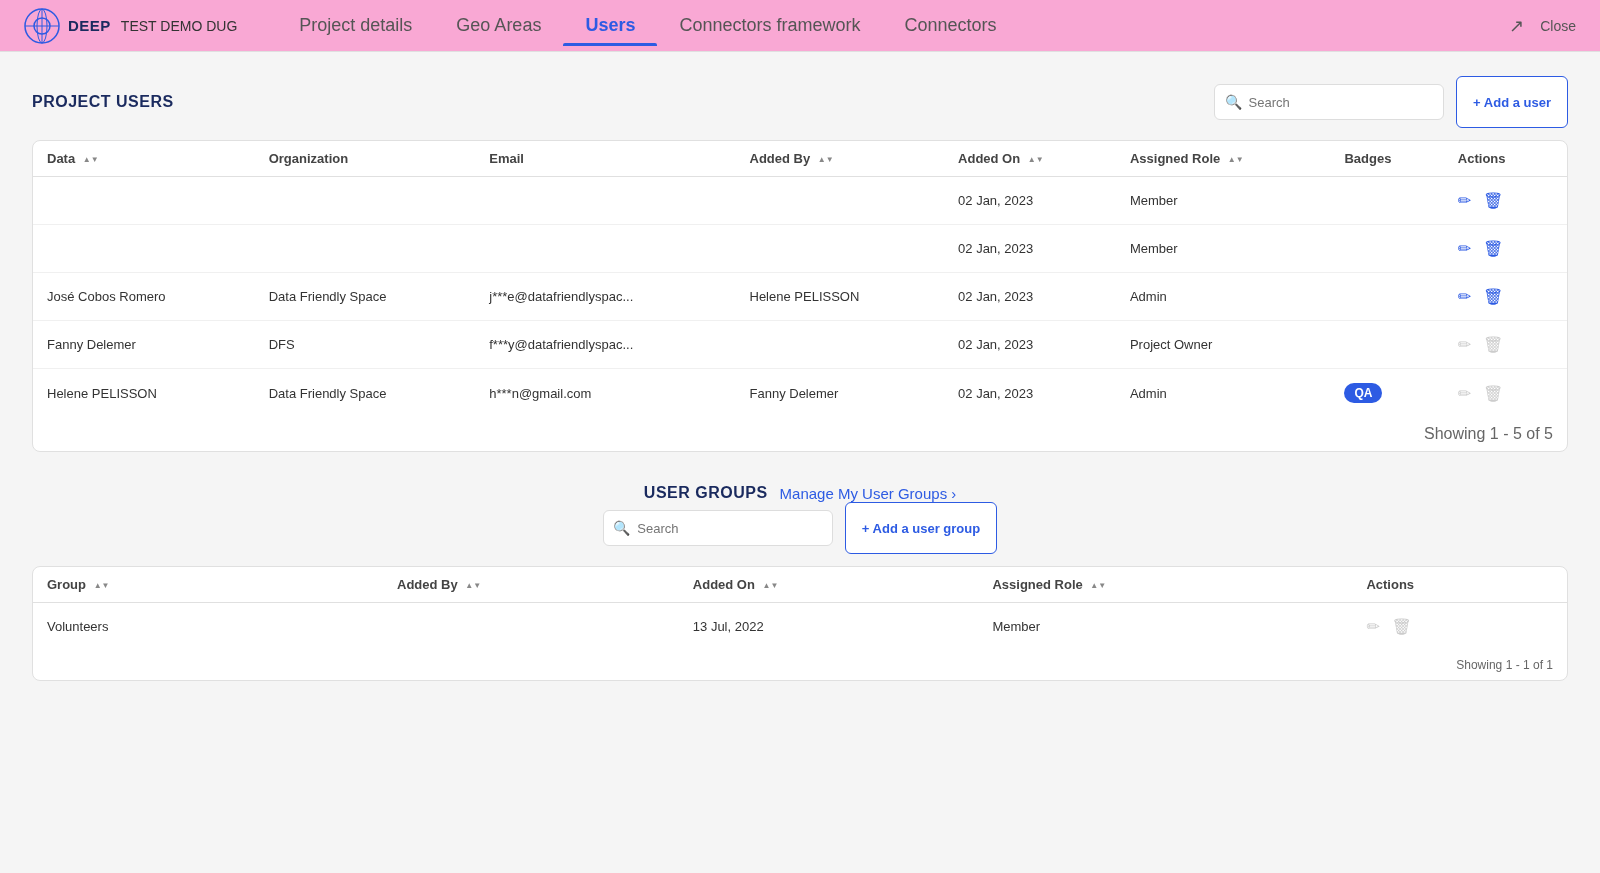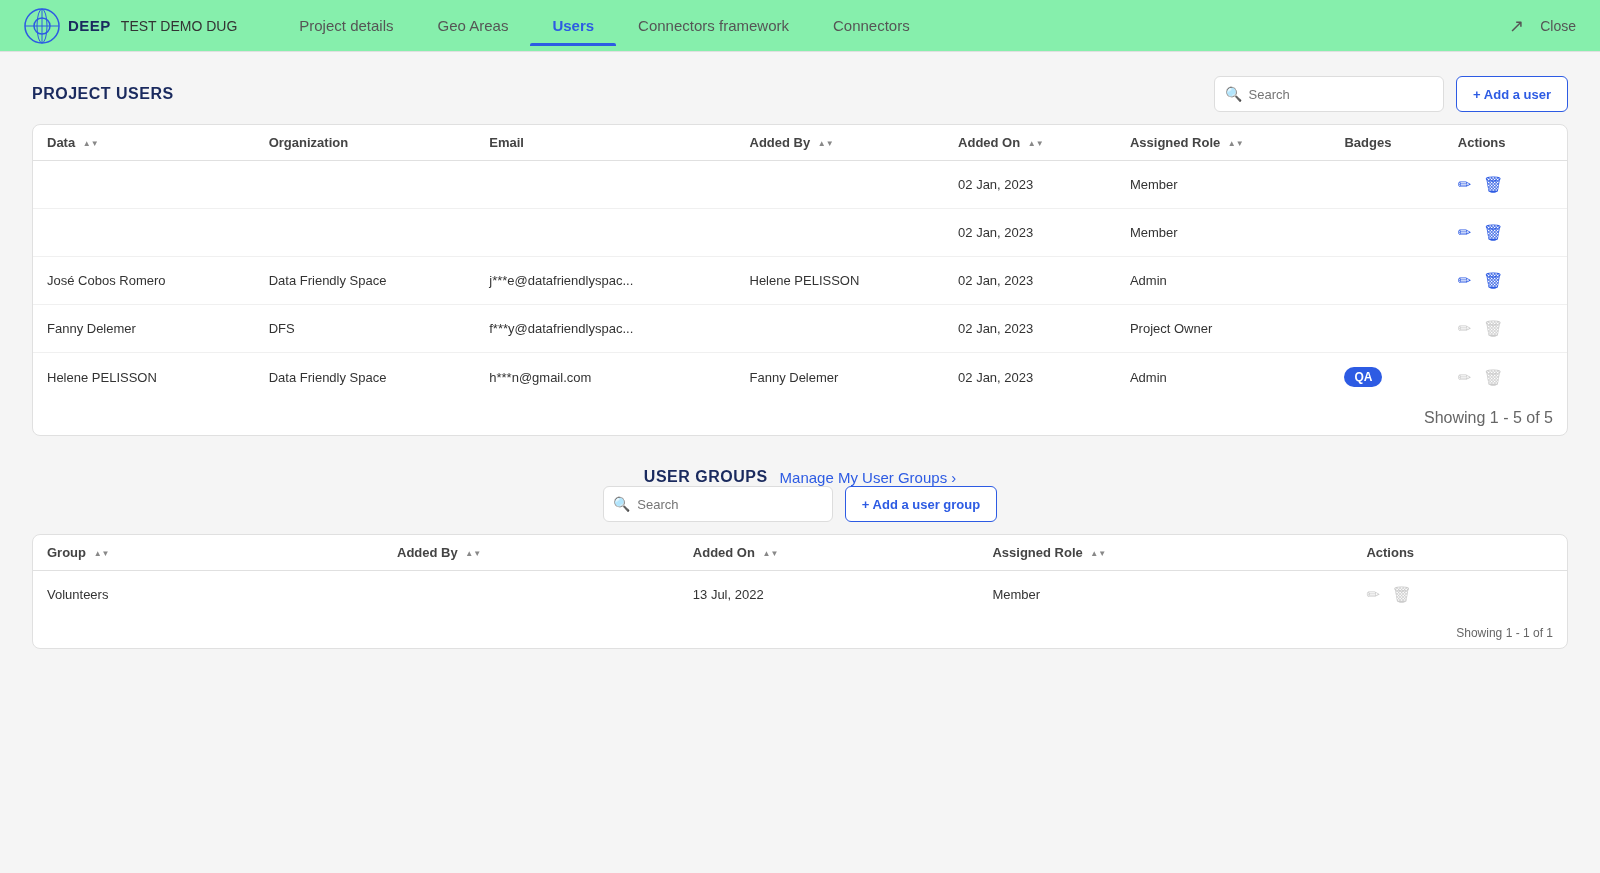--- a/index.html
+++ b/index.html
@@ -1,29 +1,29 @@
 <!DOCTYPE html>
 <html><head>
   <meta charset="utf-8">
   <style>
     * { box-sizing: border-box; margin: 0; padding: 0; }
     body { font-family: 'Segoe UI', Arial, sans-serif; font-size: 14px; color: #333; background: #f5f5f5; }
 
     
     .topnav {
-      display: flex; align-items: center; background: #86efac;
+      display: flex; align-items: center; background: #f9a8d4;
       border-bottom: 1px solid #e0e0e0; padding: 0 24px; height: 52px;
     }
     .logo-area { display: flex; align-items: center; gap: 8px; margin-right: 40px; }
     .logo-icon { width: 36px; height: 36px; }
     .logo-title { font-weight: 700; font-size: 15px; color: #1a2a5e; letter-spacing: 0.5px; }
     .nav-links { display: flex; gap: 0; flex: 1; }
     .nav-link {
       padding: 0 22px; height: 40px; display: flex; align-items: center;
-      color: #555; text-decoration: none; font-size: 15px; position: relative; cursor: pointer;
+      color: #555; text-decoration: none; font-size: 18px; position: relative; cursor: pointer;
     }
     .nav-link.active { color: #2d5be3; font-weight: 600; }
     .nav-link.active::after {
       content: ''; position: absolute; bottom: 0; left: 0; right: 0;
       height: 3px; background: #2d5be3; border-radius: 2px 2px 0 0;
     }
     .nav-right { display: flex; align-items: center; gap: 16px; }
     .share-icon { color: #555; cursor: pointer; font-size: 18px; }
     .close-btn { color: #555; cursor: pointer; font-size: 14px; font-weight: 500; }
 
@@ -38,21 +38,21 @@
     .search-box {
       display: flex; align-items: center; background: #fff;
       border: 1px solid #ddd; border-radius: 6px; padding: 0 10px; height: 36px; width: 230px;
     }
     .search-box input { border: none; outline: none; font-size: 13px; color: #555; width: 100%; background: transparent; }
     .search-icon-svg { color: #999; margin-right: 6px; font-size: 14px; }
 
     .add-btn {
       display: flex; align-items: center; gap: 6px;
       background: #fff; border: 1.5px solid #2d5be3; border-radius: 6px;
-      color: #2d5be3; font-weight: 600; font-size: 13px; padding: 0 16px; height: 36px; cursor: pointer;
+      color: #2d5be3; font-weight: 600; font-size: 13px; padding: 0 16px; height: 52px; cursor: pointer;
     }
 
     
     .table-container { background: #fff; border-radius: 8px; border: 1px solid #e0e0e0; overflow: hidden; }
     table { width: 100%; border-collapse: collapse; }
     thead tr { border-bottom: 1px solid #e0e0e0; }
     thead th {
       padding: 10px 14px; text-align: left; font-size: 13px; font-weight: 600;
       color: #444; white-space: nowrap;
     }

